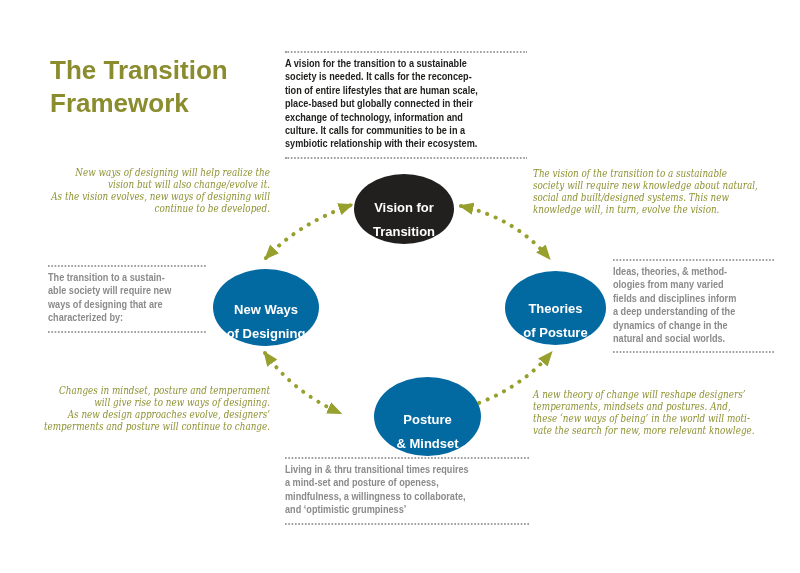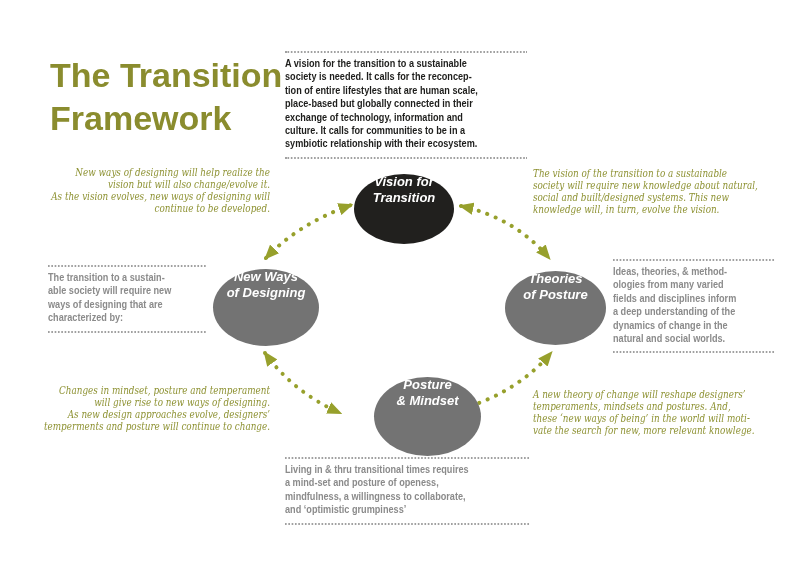--- a/index.html
+++ b/index.html
@@ -6,21 +6,21 @@
   body{
     width:800px;height:573px;background:#ffffff;position:relative;overflow:hidden;
     font-family:"Liberation Sans",sans-serif;
   }
   .abs{position:absolute;}
   .pre{white-space:pre;}
 
   
   .title{
     left:50px;top:54px;
-    font-size:34px;font-weight:bold;line-height:1.27;
+    font-size:26px;font-weight:bold;line-height:1.27;
     color:#8a8c2e;letter-spacing:0px;
   }
 
   
   .block{
     font-weight:bold;font-size:11px;line-height:13.4px;
     border-top:2px dotted #a0a0a0;border-bottom:2px dotted #a0a0a0;
     padding:4px 0 6px 0;
     transform:scaleX(0.83);transform-origin:0 0;
   }
@@ -39,26 +39,26 @@
   }
   .ann.ra{text-align:right;transform-origin:100% 0;}
   .ann.la{text-align:left;transform-origin:0 0;}
   .a-tl{right:530px;top:166px;width:268px;}
   .a-tr{left:533px;top:167px;width:282px;}
   .a-bl{right:530px;top:384px;width:282px;}
   .a-br{left:533px;top:388px;width:288px;}
 
   
   .node{
-    border-radius:50%;display:flex;align-items:flex-start;justify-content:center;
+    border-radius:50%;display:flex;align-items:flex-end;justify-content:center;
     text-align:center;color:#ffffff;font-weight:bold;
-    font-size:13px;line-height:16px;white-space:pre;font-style:italic;
+    font-size:13px;line-height:24px;white-space:pre;
   }
   .node.black{background:#21201e;}
-  .node.gray{background:#737373;}
+  .node.gray{background:#0369a1;}
   .n-vision{left:354px;top:174px;width:100px;height:70px;}
   .n-newways{left:213px;top:269px;width:106px;height:77px;}
   .n-theories{left:505px;top:271px;width:101px;height:74px;}
   .n-posture{left:374px;top:377px;width:107px;height:79px;}
 
   svg.arrows{left:0;top:0;pointer-events:none;}
   svg.arrows path.arc{
     fill:none;stroke:#97a02c;stroke-width:4;
     stroke-linecap:round;stroke-dasharray:0.1 9;
   }

